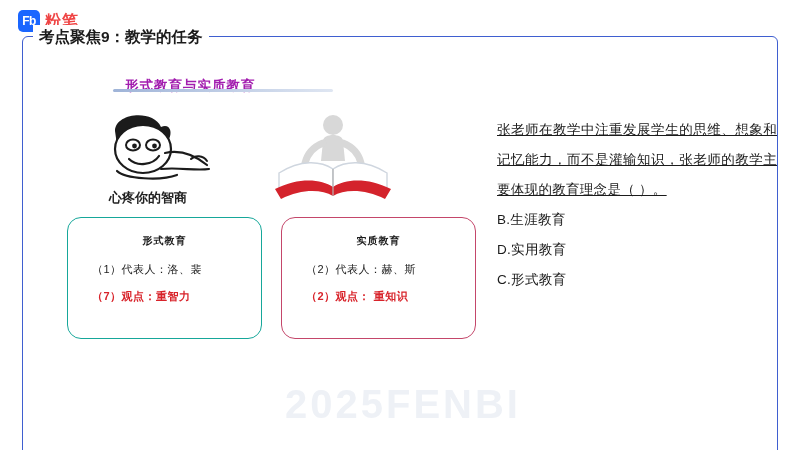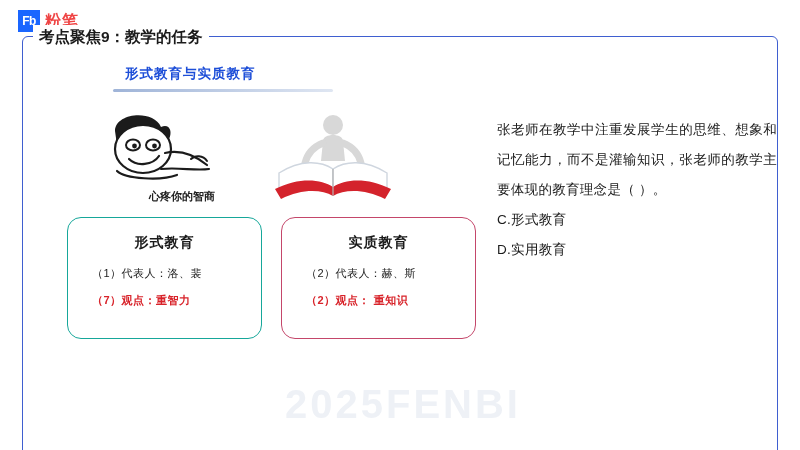--- a/index.html
+++ b/index.html
@@ -20,21 +20,21 @@
     position: absolute;
     left: 18px;
     top: 8px;
     display: flex;
     align-items: center;
     height: 26px;
   }
   #logo-mark {
     width: 22px;
     height: 22px;
-    border-radius: 0;
+    border-radius: 5px;
     background: #1a66ff;
     color: #ffffff;
     font-size: 12px;
     font-weight: bold;
     display: flex;
     align-items: center;
     justify-content: center;
     letter-spacing: -0.5px;
     font-family: "Liberation Sans", sans-serif;
   }
@@ -94,24 +94,24 @@
   #left-col {
     position: absolute;
     left: 30px;
     top: 28px;
     width: 430px;
     height: 350px;
   }
   #section-heading {
     position: absolute;
     left: 72px;
-    top: 0px;
+    top: 12px;
     font-size: 13.5px;
     font-weight: bold;
-    color: #1d4ed8;
+    color: #a21caf;
     letter-spacing: 1px;
   }
   #heading-rule {
     position: absolute;
     left: 60px;
     top: 24px;
     width: 220px;
     height: 3px;
     background: linear-gradient(to right, #9fb4d8, #dfe6f2);
     border-radius: 2px;
@@ -122,25 +122,24 @@
     position: absolute;
     left: 38px;
     top: 40px;
     width: 130px;
     height: 100px;
   }
   #meme-caption {
     position: absolute;
     left: 18px;
     top: 84px;
-    font-size: 11px;
+    font-size: 13px;
     font-weight: bold;
     color: #222;
     white-space: nowrap;
-    margin-left: 40px;
   }
   #book-wrap {
     position: absolute;
     left: 210px;
     top: 38px;
     width: 140px;
     height: 102px;
   }
 
   
@@ -158,21 +157,21 @@
     border: 1.4px solid #16a79a;
   }
   #card-right {
     left: 228px;
     top: 152px;
     border: 1.4px solid #c4466a;
   }
   .card-title {
     text-align: center;
     margin-top: 16px;
-    font-size: 14px;
+    font-size: 10px;
     font-weight: bold;
     color: #1b1b1b;
     letter-spacing: 1px;
   }
   .card-line {
     margin-top: 14px;
     padding-left: 24px;
     font-size: 11px;
     color: #1b1b1b;
     letter-spacing: 0.5px;
@@ -189,20 +188,21 @@
     left: 474px;
     top: 78px;
     width: 280px;
   }
   #question-text {
     font-size: 13.5px;
     line-height: 30px;
     color: #1b1b1b;
     letter-spacing: 0.3px;
     text-align: justify;
+    text-decoration: underline;
   }
   .option {
     font-size: 13.5px;
     line-height: 30px;
     color: #1b1b1b;
     letter-spacing: 0.3px;
   }
 </style>
 </head>
 <body>
@@ -272,17 +272,18 @@
 
     <div class="card" id="card-right">
       <div class="card-title">实质教育</div>
       <div class="card-line">（2）代表人：赫、斯</div>
       <div class="card-line red">（2）观点： 重知识</div>
     </div>
   </div>
 
   <div id="right-col">
     <div id="question-text">张老师在教学中注重发展学生的思维、想象和记忆能力，而不是灌输知识，张老师的教学主要体现的教育理念是（ ）。</div>
+    <div class="option">B.生涯教育</div>
+    <div class="option">D.实用教育</div>
     <div class="option">C.形式教育</div>
-    <div class="option">D.实用教育</div>
   </div>
 
 </div>
 
 </body></html>

